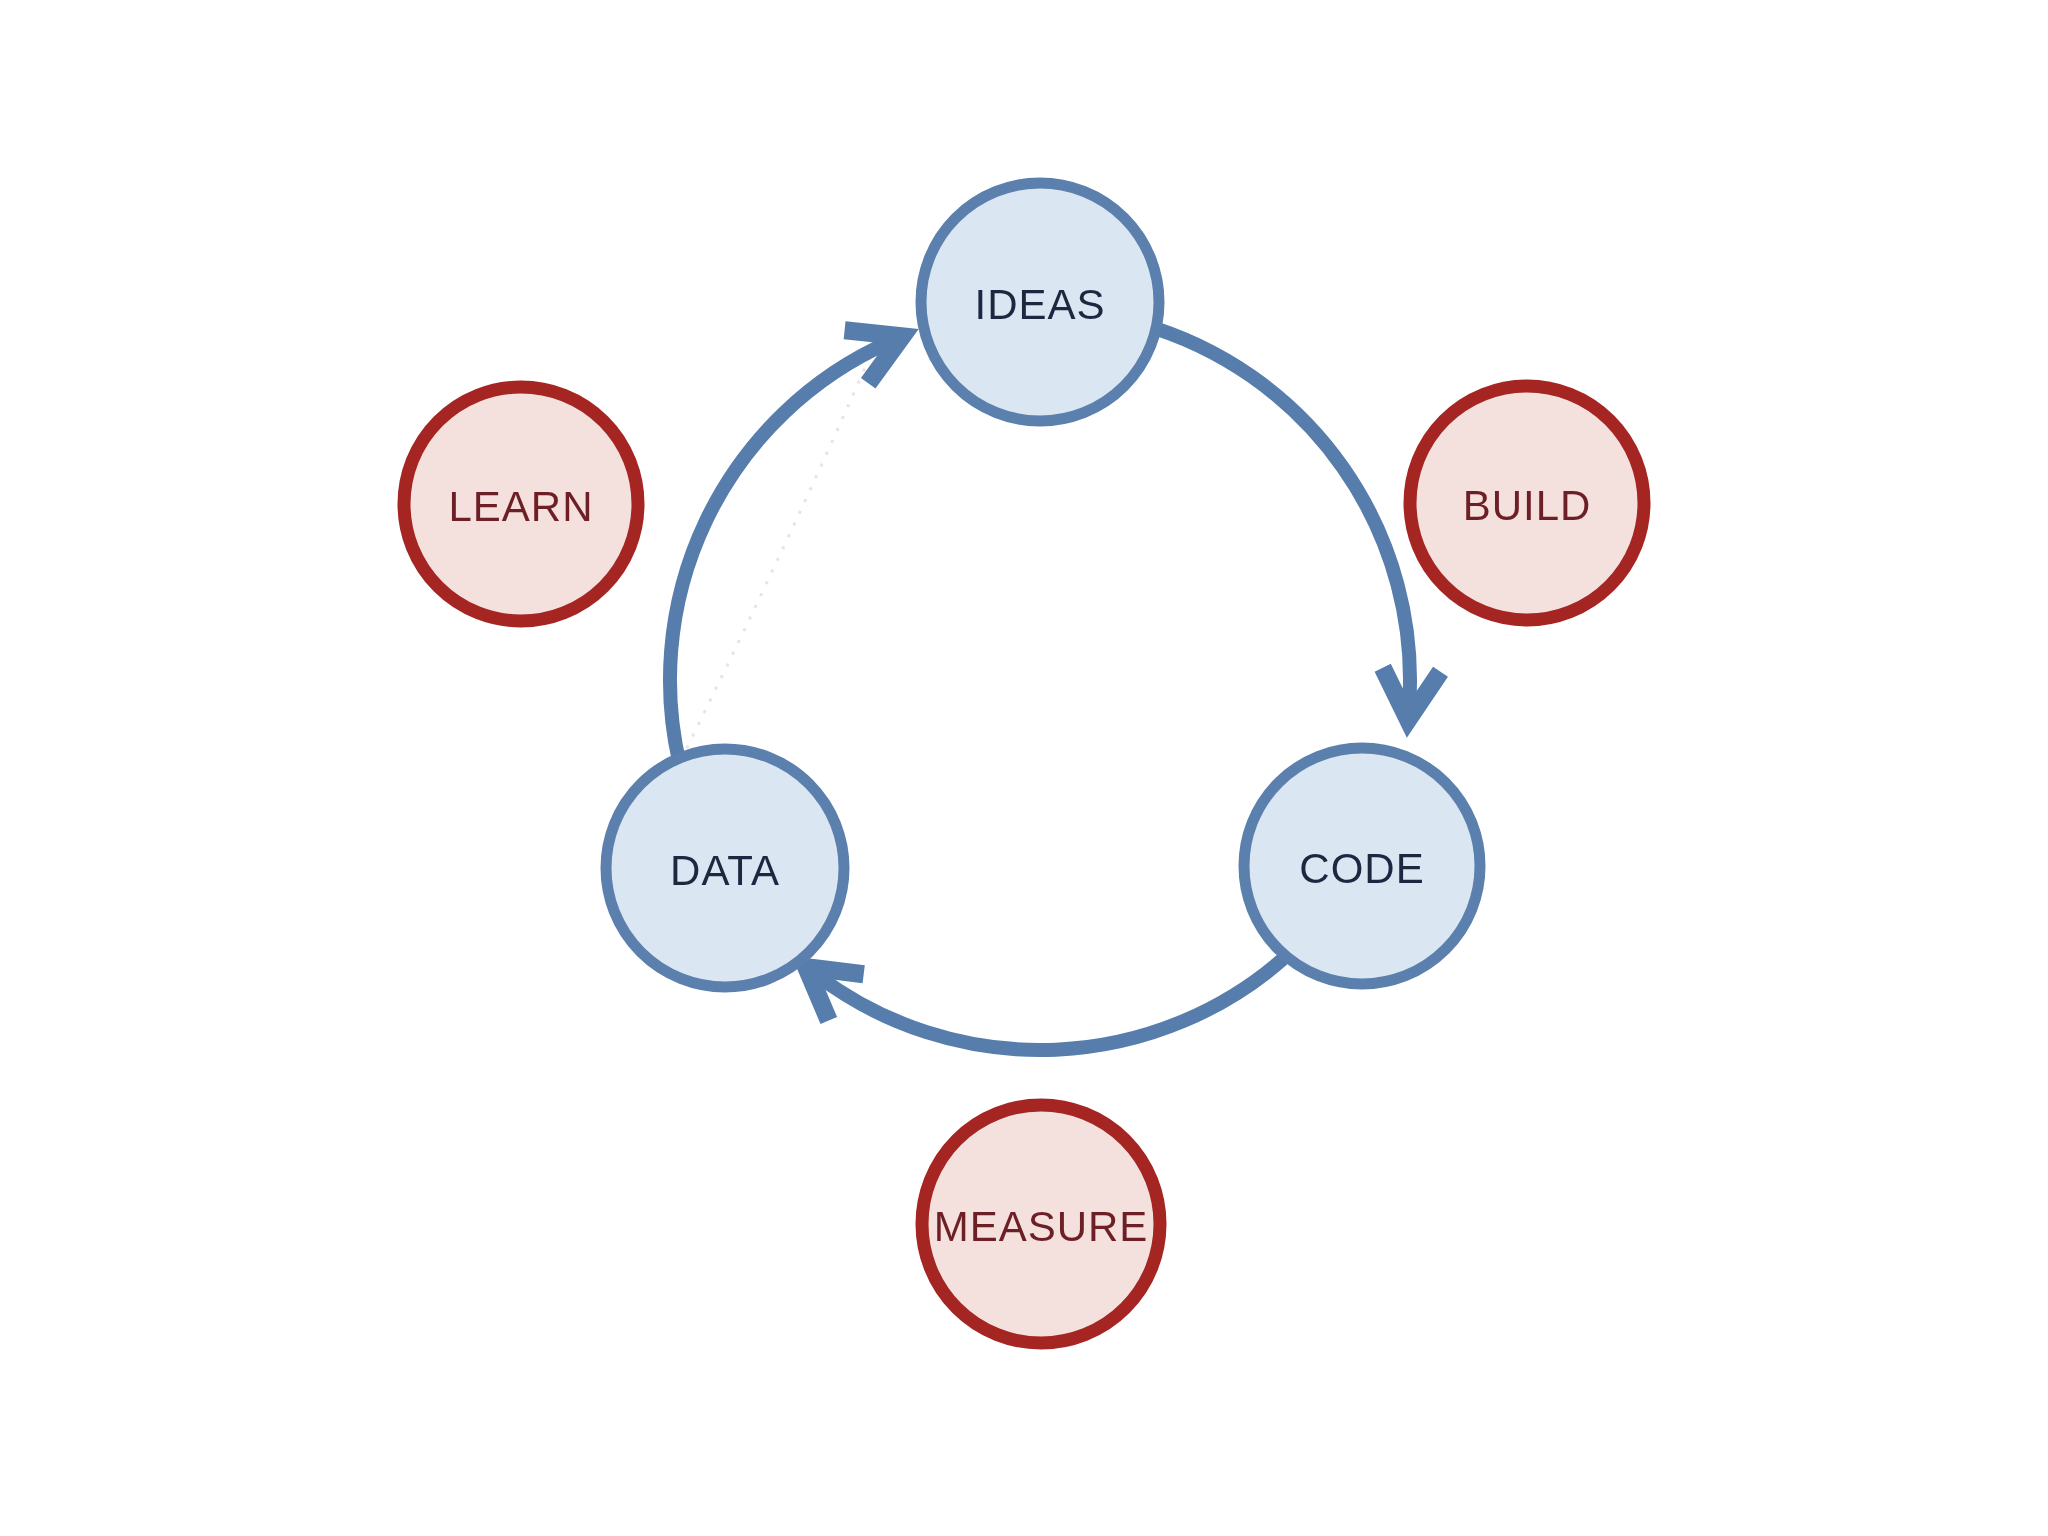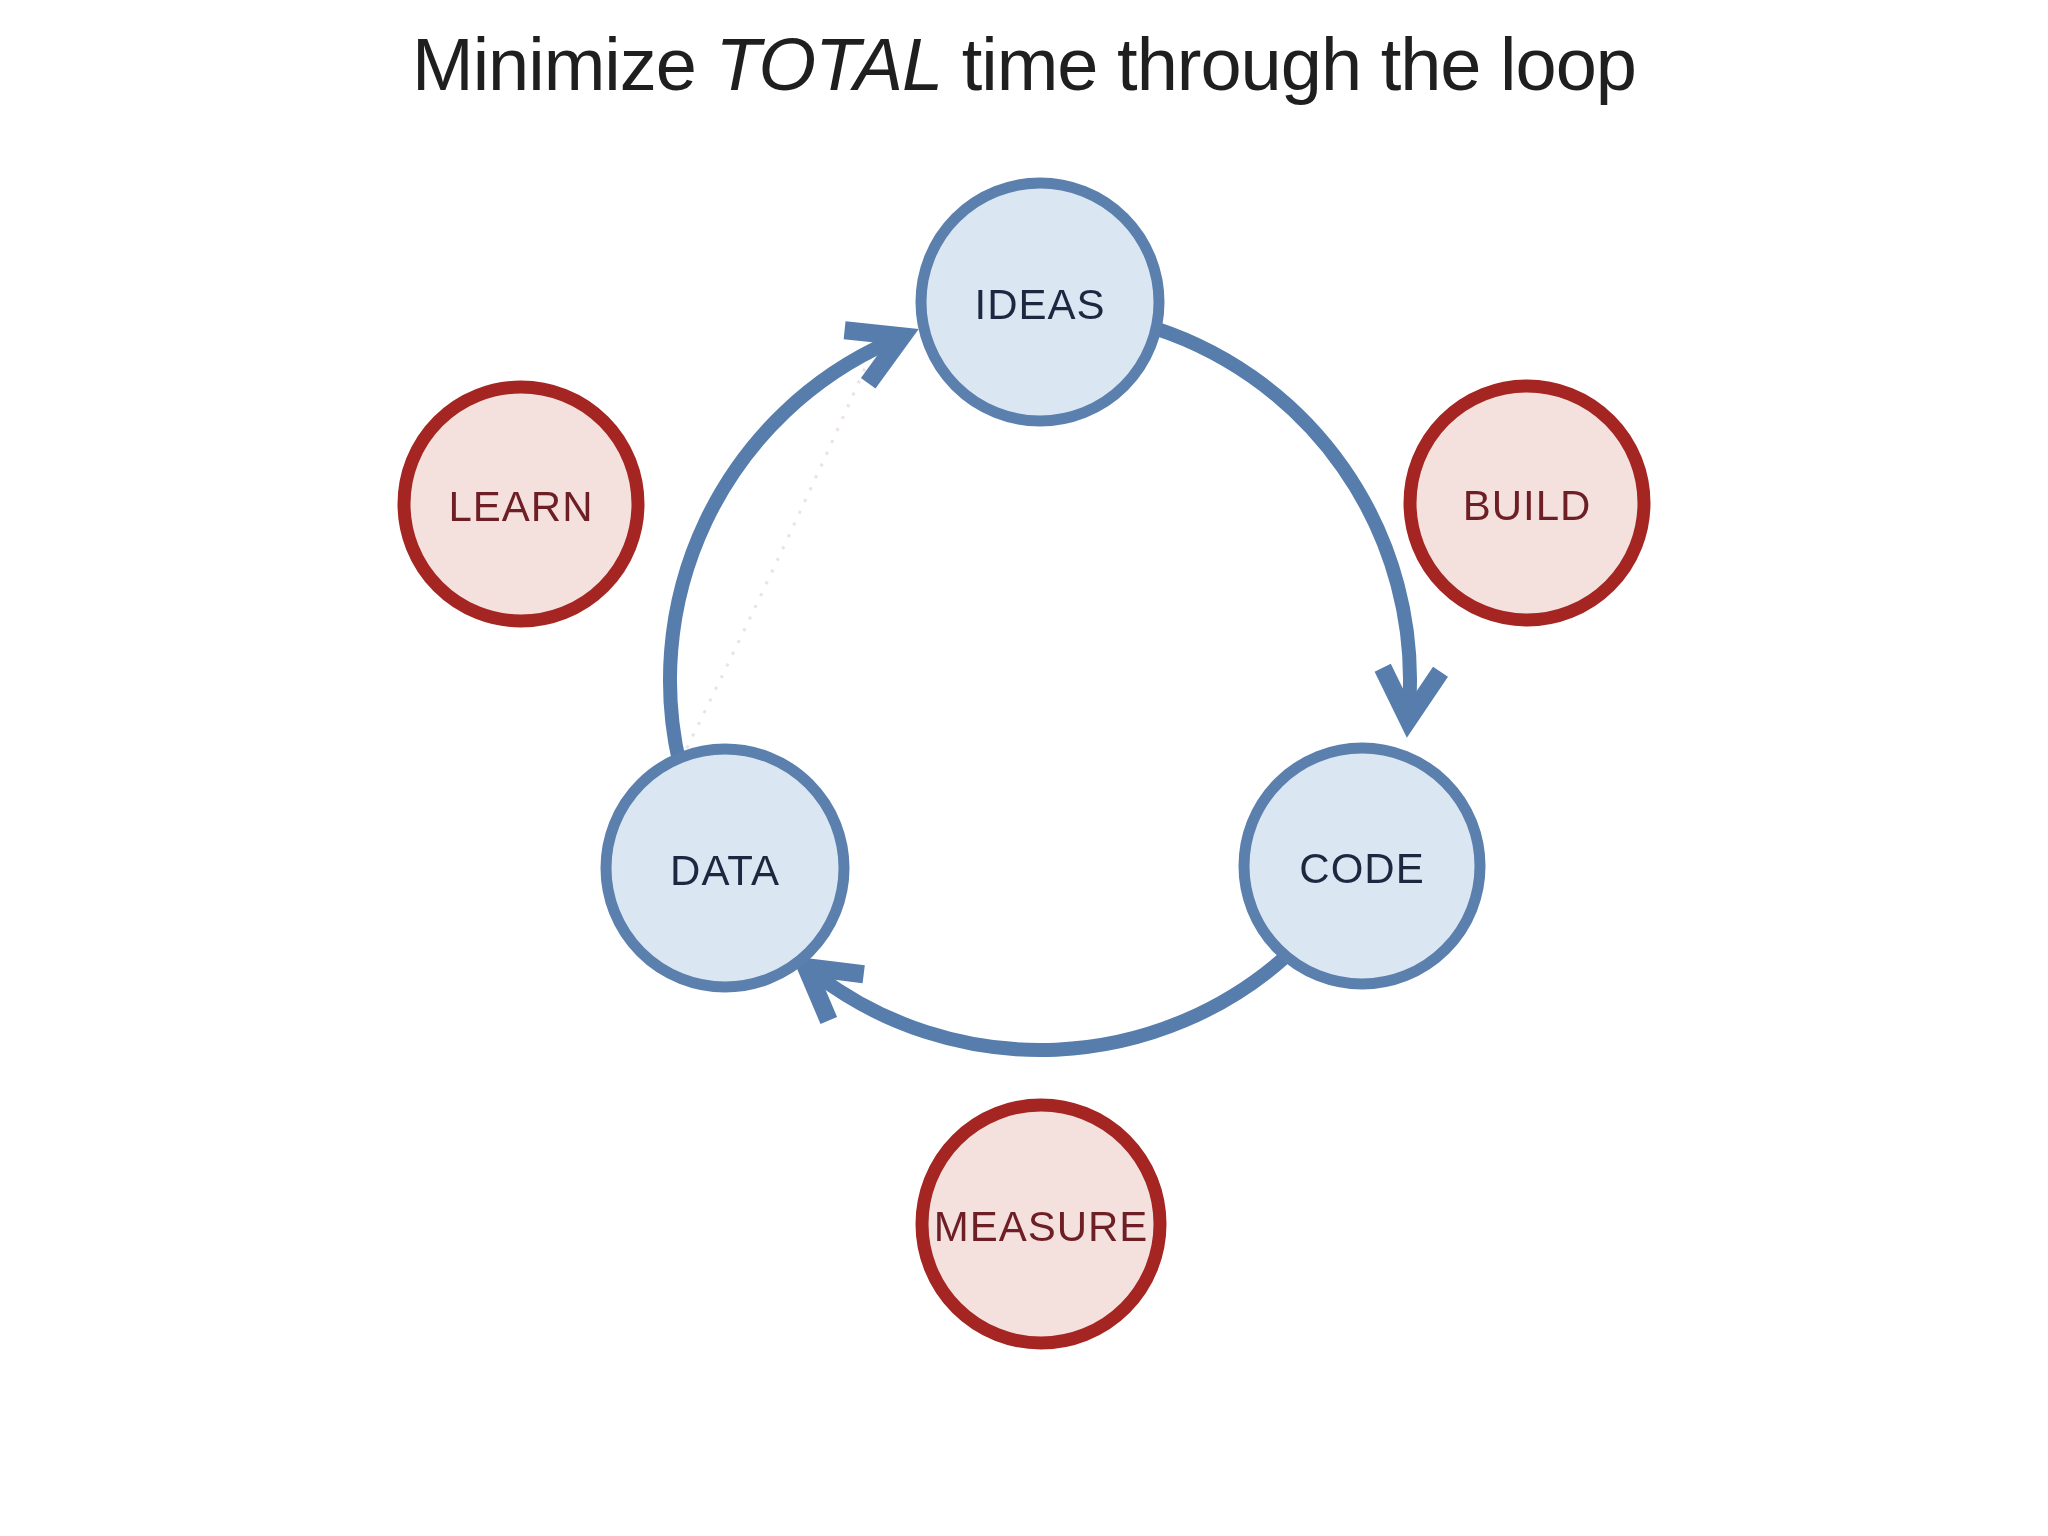--- a/index.html
+++ b/index.html
@@ -62,23 +62,20 @@
     letter-spacing: 1px;
   }
   .node-blue text { fill: var(--blue-node-text, #1c2740); }
   .node-red text { fill: var(--red-node-text, #6e1f26); }
 </style>
 </head>
 <body>
 
 <div id="canvas">
 
-  <div class="title">
-    <span>Minimize </span><span class="em">TOTAL</span><span> time through the loop</span>
-  </div>
 
   <svg class="diagram" viewBox="0 0 2048 1536">
 
     <path class="faint" d="M 875 345 Q 790 540 676 770"></path>
 
     <g>
 
       <path class="arc" d="M 1142.0 324.3 A 370 370 0 0 1 1409.1 705.8"></path>
       <path class="head" d="M 1440.5 671.7 L 1408.1 719.8 L 1382.7 667.7"></path>
 

